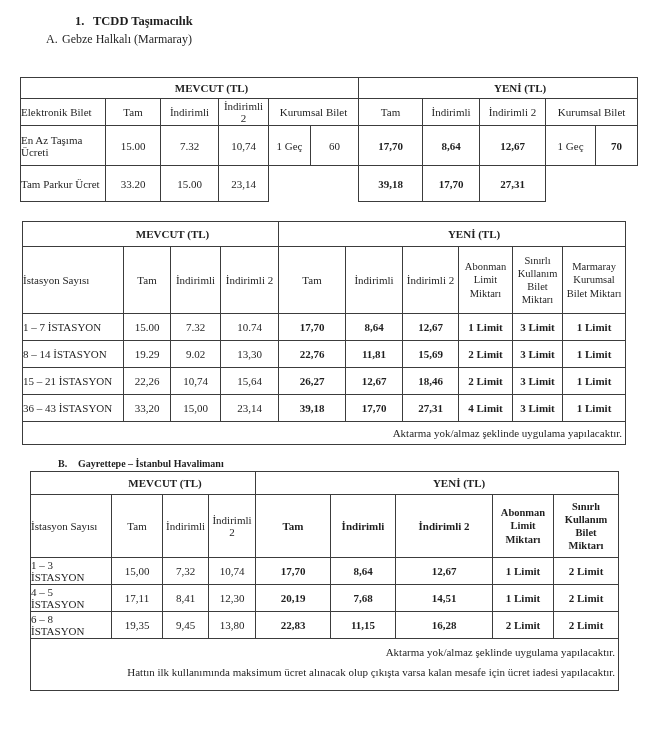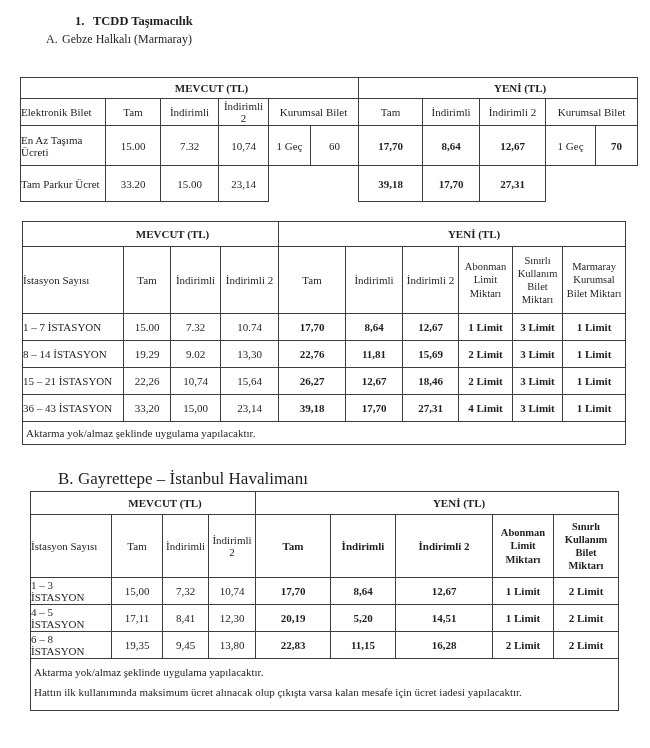--- a/index.html
+++ b/index.html
@@ -7,21 +7,21 @@
     width:650px;height:748px;
     font-family:"Liberation Serif","DejaVu Serif",serif;
     color:#1f1f1f;
     overflow:hidden;
     position:relative;
   }
   .heading-line{margin:14px 0 0 75px;font-size:12.5px;font-weight:bold;}
   .heading-line .num{display:inline-block;width:18px;}
   .sub-line{margin:3px 0 0 46px;font-size:12px;}
   .sub-line .num{display:inline-block;width:16px;}
-  .b-title{margin:24px 0 2px 58px;font-size:17px;font-weight:normal;}
+  .b-title{margin:13px 0 2px 58px;font-size:10px;font-weight:bold;}
   .b-title .num{display:inline-block;width:20px;}
 
   table.t{border-collapse:collapse;table-layout:fixed;font-size:11px;color:#1f1f1f;}
   table.t td{border:1px solid #3c3c3c;padding:1px 3px;vertical-align:middle;overflow:hidden;}
   table.t td.c{text-align:center;}
   table.t td.lab{text-align:left;padding-left:0;}
   table.t .b{font-weight:bold;}
   table.t td.noborder{border:none;}
   table.t td.grp{text-align:center;font-weight:bold;padding-left:47px;}
   table.t td.small{font-size:10.5px;line-height:1.25;}
@@ -33,21 +33,21 @@
   .t2{margin:19px 0 0 22px;width:603px;}
   .t2 tr.r1{height:25px;}
   .t2 tr.r2{height:67px;}
   .t2 tbody tr{height:27px;}
   .t2 tr.rf{height:23px;}
   .t3{margin:0 0 0 30px;width:588px;}
   .t3 tr.r1{height:23px;}
   .t3 tr.r2{height:63px;}
   .t3 tbody tr{height:25px;}
   .t3 tr.rf{height:52px;vertical-align:top;}
-  td.footnote{text-align:left;padding:3px 6px;}
+  td.footnote{text-align:right;padding:3px 6px;}
   td.footnote div{margin:2px 0 8px 0;}
 </style>
 </head>
 <body>
 
 <div class="heading-line"><span class="num">1.</span><span>TCDD Taşımacılık</span></div>
 <div class="sub-line"><span class="num">A.</span><span>Gebze Halkalı (Marmaray)</span></div>
 
 <table class="t t1">
   <colgroup>
@@ -236,21 +236,21 @@
         <td class="c b">12,67</td>
         <td class="c b">1 Limit</td>
         <td class="c b">2 Limit</td>
       </tr>
       <tr>
         <td class="lab">4 – 5 İSTASYON</td>
         <td class="c">17,11</td>
         <td class="c">8,41</td>
         <td class="c">12,30</td>
         <td class="c b">20,19</td>
-        <td class="c b">5,20</td>
+        <td class="c b">7,68</td>
         <td class="c b">14,51</td>
         <td class="c b">1 Limit</td>
         <td class="c b">2 Limit</td>
       </tr>
       <tr>
         <td class="lab">6 – 8 İSTASYON</td>
         <td class="c">19,35</td>
         <td class="c">9,45</td>
         <td class="c">13,80</td>
         <td class="c b">22,83</td>

